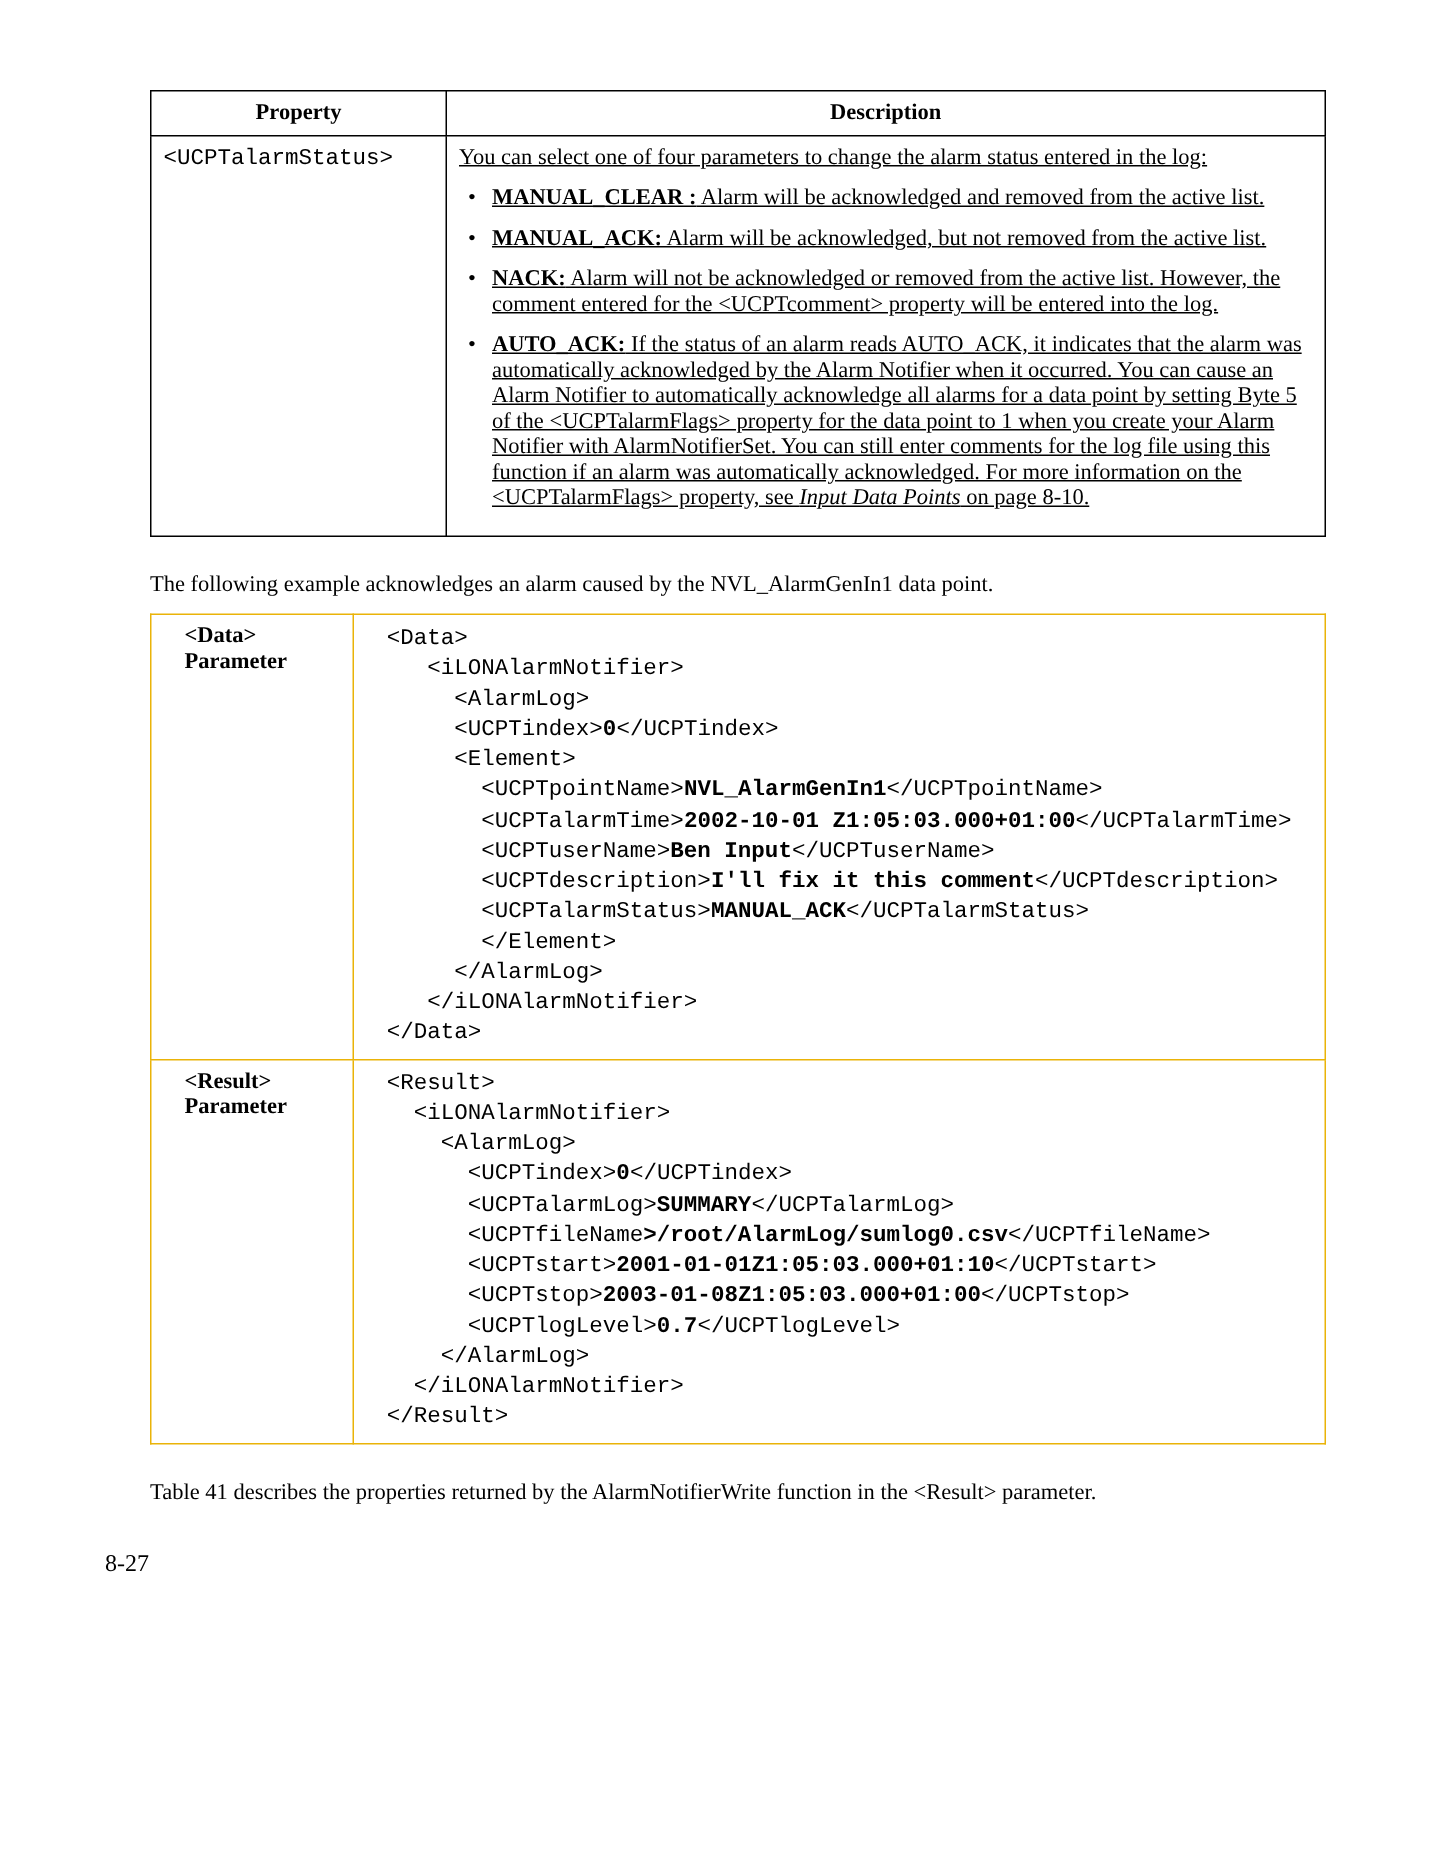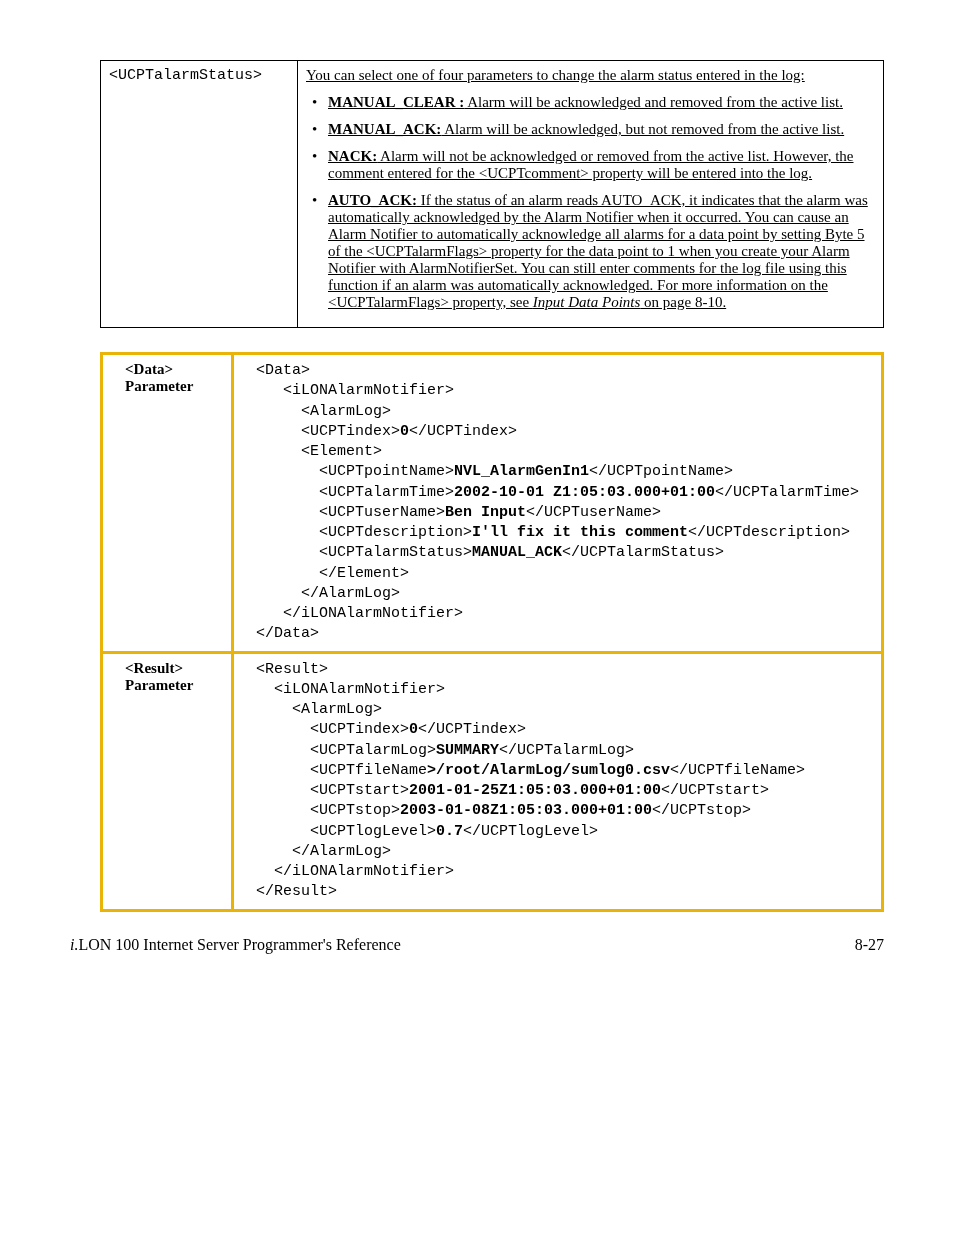--- a/index.html
+++ b/index.html
@@ -51,21 +51,21 @@
   }
   .intro {
     margin: 22px 0 10px 0;
   }
   table.xml {
     border-collapse: collapse;
     width: 100%;
     margin-bottom: 24px;
   }
   table.xml td {
-    border: 3px solid #eab308;
+    border: 1px solid #eab308;
     padding: 6px 22px;
     vertical-align: top;
     font-size: 15px;
   }
   td.param-label {
     width: 110px;
   }
   td.param-label .hdr {
     font-weight: bold;
   }
@@ -85,33 +85,38 @@
   .footer .ftitle { }
   .footer .i-ital { font-style: italic; }
 </style>
 </head>
 <body>
 
 <div class="content-wrap">
 
 <table class="prop">
   <tbody>
+        <tr>
+    <th>Property</th>
+    <th>Description</th>
+  </tr>
   <tr>
     <td class="prop-name">&lt;UCPTalarmStatus&gt;</td>
     <td class="desc">
       <p>You can select one of four parameters to change the alarm status entered in the log:</p>
       <p class="bullet"><b>MANUAL_CLEAR :</b><span> Alarm will be acknowledged and removed from the active list.</span></p>
       <p class="bullet"><b>MANUAL_ACK:</b><span> Alarm will be acknowledged, but not removed from the active list.</span></p>
       <p class="bullet"><b>NACK:</b><span> Alarm will not be acknowledged or removed from the active list. However, the comment entered for the &lt;UCPTcomment&gt; property will be entered into the log.</span></p>
       <p class="bullet"><b>AUTO_ACK:</b><span> If the status of an alarm reads AUTO_ACK, it indicates that the alarm was automatically acknowledged by the Alarm Notifier when it occurred. You can cause an Alarm Notifier to automatically acknowledge all alarms for a data point by setting Byte 5 of the &lt;UCPTalarmFlags&gt; property for the data point to 1 when you create your Alarm Notifier with AlarmNotifierSet. You can still enter comments for the log file using this function if an alarm was automatically acknowledged. For more information on the &lt;UCPTalarmFlags&gt; property, see </span><i>Input Data Points</i><span> on page 8-10.</span></p>
     </td>
   </tr>
 </tbody>
     </table>
 
+<p class="intro">The following example acknowledges an alarm caused by the NVL_AlarmGenIn1 data point.</p>
 
 <table class="xml">
   <tbody>
         <tr>
     <td class="param-label">
       <div class="hdr">&lt;Data&gt;</div>
       <div class="hdr">Parameter</div>
     </td>
     <td class="code"><span>&lt;Data&gt;</span>
 <span>   &lt;iLONAlarmNotifier&gt;</span>
@@ -133,30 +138,30 @@
     <td class="param-label">
       <div class="hdr">&lt;Result&gt;</div>
       <div class="hdr">Parameter</div>
     </td>
     <td class="code"><span>&lt;Result&gt;</span>
 <span>  &lt;iLONAlarmNotifier&gt;</span>
 <span>    &lt;AlarmLog&gt;</span>
 <span>      &lt;UCPTindex&gt;</span><b>0</b><span>&lt;/UCPTindex&gt;</span>
 <span>      &lt;UCPTalarmLog&gt;</span><b>SUMMARY</b><span>&lt;/UCPTalarmLog&gt;</span>
 <span>      &lt;UCPTfileName</span><b>&gt;/root/AlarmLog/sumlog0.csv</b><span>&lt;/UCPTfileName&gt;</span>
-<span>      &lt;UCPTstart&gt;</span><b>2001-01-25Z1:05:03.000+01:00</b><span>&lt;/UCPTstart&gt;</span>
+<span>      &lt;UCPTstart&gt;</span><b>2001-01-01Z1:05:03.000+01:10</b><span>&lt;/UCPTstart&gt;</span>
 <span>      &lt;UCPTstop&gt;</span><b>2003-01-08Z1:05:03.000+01:00</b><span>&lt;/UCPTstop&gt;</span>
 <span>      &lt;UCPTlogLevel&gt;</span><b>0.7</b><span>&lt;/UCPTlogLevel&gt;</span>
 <span>    &lt;/AlarmLog&gt;</span>
 <span>  &lt;/iLONAlarmNotifier&gt;</span>
 <span>&lt;/Result&gt;</span>
 </td>
   </tr>
 </tbody>
     </table>
 
+<p class="closing">Table 41 describes the properties returned by the AlarmNotifierWrite function in the &lt;Result&gt; parameter.</p>
 
 </div>
 
 <div class="footer">
-  <span class="ftitle"><span class="i-ital">i.</span><span>LON 100 Internet Server Programmer's Reference</span></span>
   <span>8-27</span>
 </div>
 
 </body></html>

